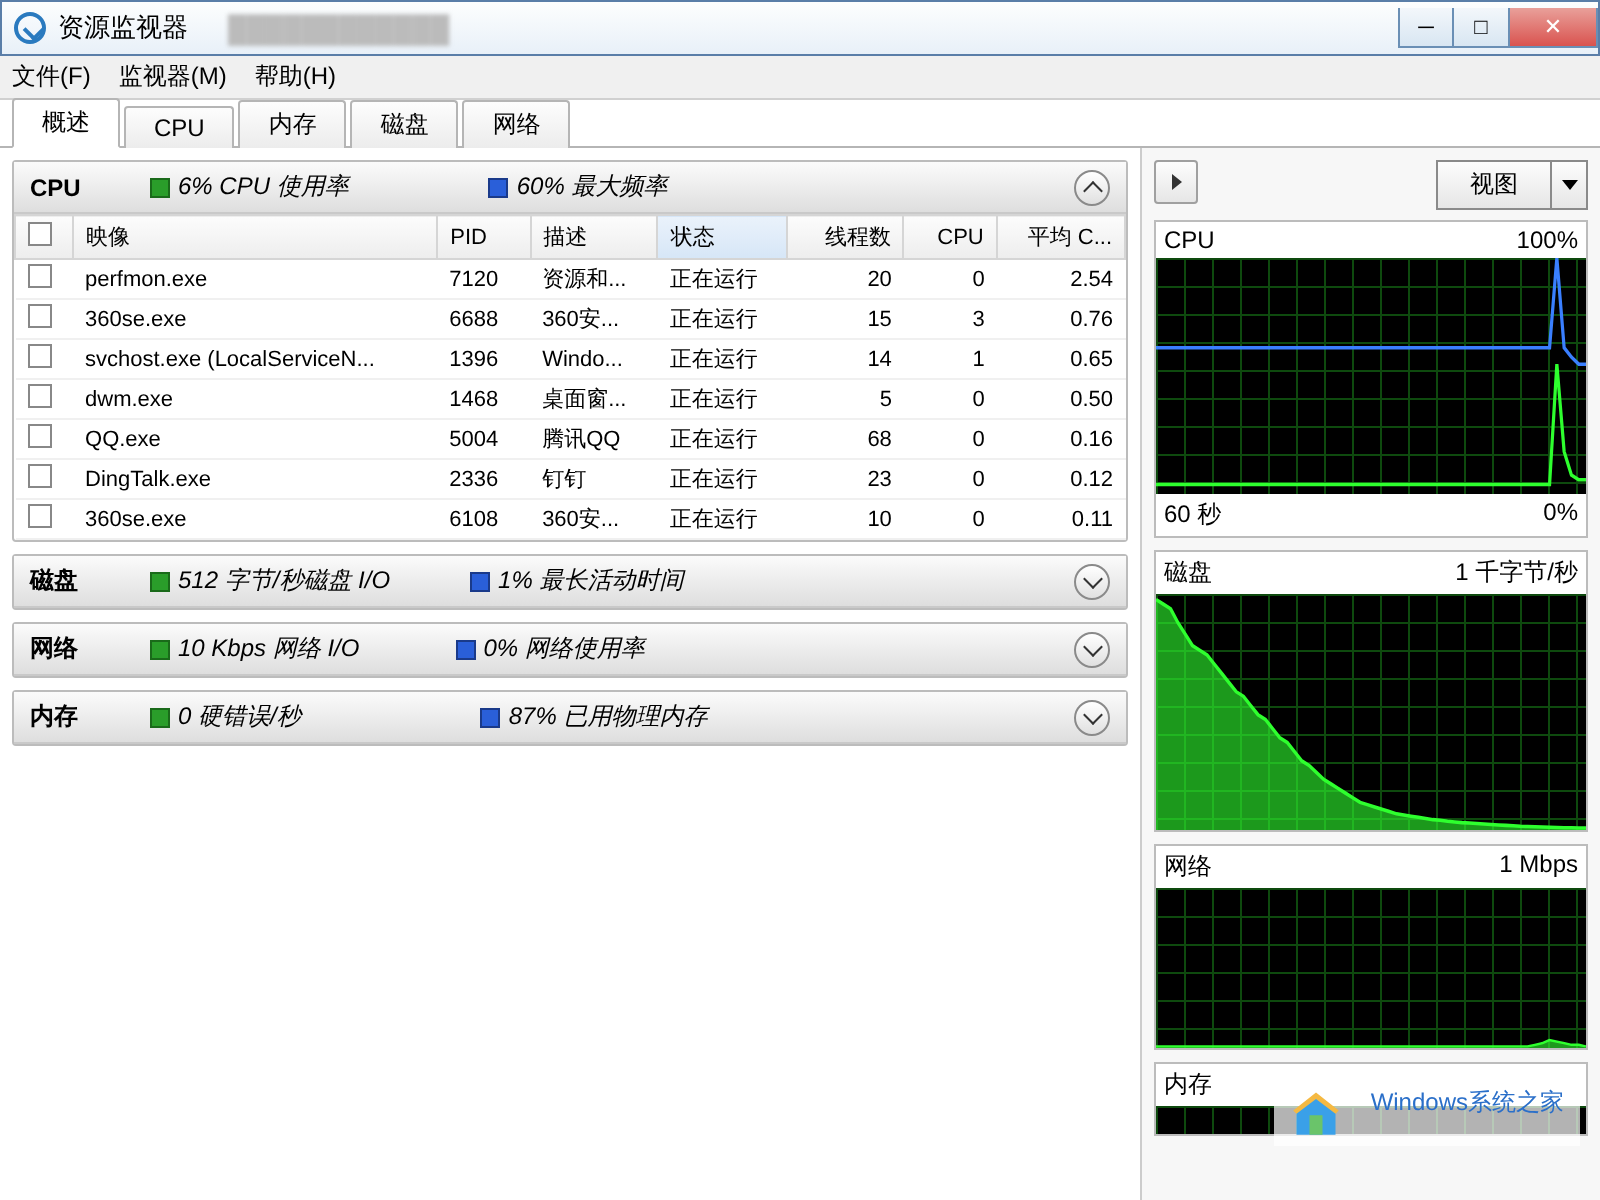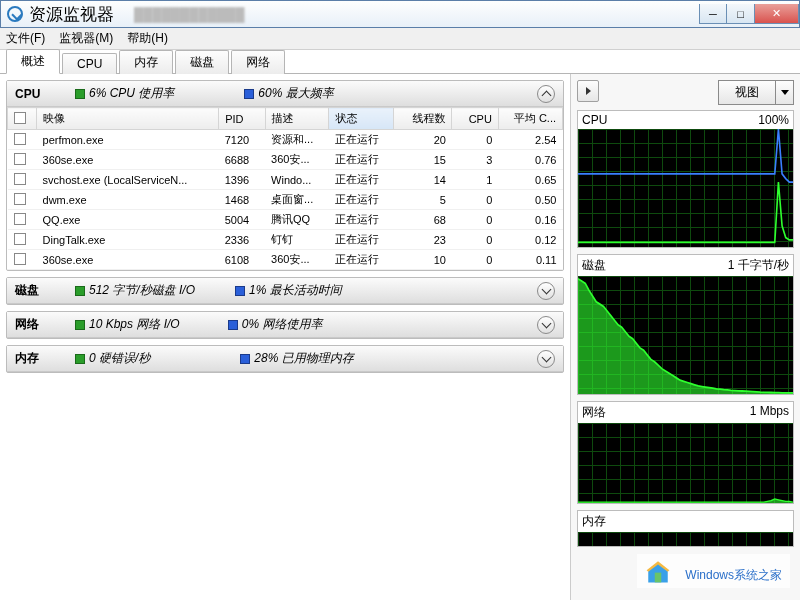--- a/index.html
+++ b/index.html
@@ -2,21 +2,21 @@
 <html><head>
 <meta charset="utf-8">
 <style>
 * { box-sizing: border-box; margin: 0; padding: 0; font-family: "Microsoft YaHei", "Segoe UI", Tahoma, sans-serif; font-size: 12px; }
 body { background: #d4e4f7; width: 800px; height: 600px; overflow: hidden; position: relative; }
 
 
 .titlebar { height: 28px; background: linear-gradient(#fdfefe, #e8f0f8); border: 1px solid #5a7ea8; display: flex; align-items: center; padding-left: 6px; }
 .titlebar .icon { width: 16px; height: 16px; border-radius: 50%; border: 2px solid #2a7abf; margin-right: 6px; position: relative; }
 .titlebar .icon::before { content:""; position:absolute; width:6px; height:6px; border-left:2px solid #2a7abf; border-bottom:2px solid #2a7abf; transform: rotate(-45deg); top:3px; left:4px; }
-.titlebar .title { font-size: 17px; color: #000; }
+.titlebar .title { font-size: 13px; color: #000; }
 .titlebar .blur { color: #bbb; margin-left: 20px; font-size: 13px; filter: blur(1px); }
 .winbtns { margin-left: auto; display: flex; height: 20px; }
 .winbtn { width: 28px; height: 20px; border: 1px solid #6a8fb5; border-top: none; background: linear-gradient(#f3f7fb,#d8e6f2); display:flex; align-items:center; justify-content:center; font-family: Arial; font-size:11px; }
 .winbtn.close { width: 44px; background: linear-gradient(#e9a09a,#d9534f); color:#fff; }
 .winbtn + .winbtn { border-left: none; }
 
 
 .menubar { height: 22px; background: #f0f0f0; border-bottom: 1px solid #d0d0d0; display:flex; align-items:center; padding-left: 6px; gap: 14px; }
 .menuitem { cursor: default; }
 
@@ -66,21 +66,21 @@
 .chartbody { height:118px; background:#000; position:relative; overflow:hidden; }
 .grid { position:absolute; inset:0; background-image:
   linear-gradient(#0e4a0e 1px, transparent 1px),
   linear-gradient(90deg, #0e4a0e 1px, transparent 1px);
   background-size: 14px 14px; }
 .chartfoot { display:flex; justify-content:space-between; padding:2px 4px; font-size:11px; }
 
 svg.plot { position:absolute; inset:0; width:100%; height:100%; }
 
 
-.watermark { position:absolute; right:10px; bottom:12px; display:flex; align-items:flex-end; gap:14px; font-size:15px; color:#2a6fc9; background:rgba(255,255,255,0.7); padding:4px 8px; }
+.watermark { position:absolute; right:10px; bottom:27px; display:flex; align-items:flex-start; gap:14px; font-size:15px; color:#2a6fc9; background:rgba(255,255,255,0.7); padding:4px 8px; }
 .wmicon { width:26px; height:26px; }
 </style>
 </head>
 <body>
 
 <div class="titlebar">
   <span class="icon"></span>
   <span class="title">资源监视器</span>
   <span class="blur">████████████</span>
   <div class="winbtns">
@@ -243,21 +243,21 @@
 
     <div class="section">
       <div class="sectionhead">
         <span class="name">内存</span>
         <span class="stat">
             <span class="sq green"></span>
             <span>0 硬错误/秒</span>
           </span>
         <span class="stat" style="margin-left:80px">
             <span class="sq blue"></span>
-            <span>28% 已用物理内存</span>
+            <span>87% 已用物理内存</span>
           </span>
         <span class="toggle down"></span>
       </div>
     </div>
 
   </div>
 
   <div class="rightpane">
     <div class="rtop">
       <div class="navbtn"></div>
@@ -271,20 +271,24 @@
       <div class="charthead">
           <span>CPU</span>
           <span>100%</span>
         </div>
       <div class="chartbody">
           <div class="grid"></div>
           <svg class="plot" id="cpu-plot" viewBox="0 0 200 100" preserveAspectRatio="none">
             <path d="M0 38 L3.389830508474576 38 L6.779661016949152 38 L10.16949152542373 38 L13.559322033898304 38 L16.94915254237288 38 L20.33898305084746 38 L23.728813559322035 38 L27.11864406779661 38 L30.508474576271187 38 L33.89830508474576 38 L37.28813559322034 38 L40.67796610169492 38 L44.06779661016949 38 L47.45762711864407 38 L50.847457627118644 38 L54.23728813559322 38 L57.6271186440678 38 L61.016949152542374 38 L64.40677966101694 38 L67.79661016949152 38 L71.1864406779661 38 L74.57627118644068 38 L77.96610169491525 38 L81.35593220338984 38 L84.7457627118644 38 L88.13559322033898 38 L91.52542372881356 38 L94.91525423728814 38 L98.30508474576271 38 L101.69491525423729 38 L105.08474576271188 38 L108.47457627118644 38 L111.86440677966101 38 L115.2542372881356 38 L118.64406779661016 38 L122.03389830508475 38 L125.42372881355932 38 L128.81355932203388 38 L132.20338983050848 38 L135.59322033898303 38 L138.98305084745763 38 L142.3728813559322 38 L145.76271186440678 38 L149.15254237288136 38 L152.54237288135593 38 L155.9322033898305 38 L159.32203389830508 38 L162.71186440677968 38 L166.10169491525423 38 L169.4915254237288 38 L172.8813559322034 38 L176.27118644067795 38 L179.66101694915255 38 L183.05084745762713 38 L186.44067796610167 0 L189.83050847457628 38 L193.22033898305085 42.00000000000001 L196.61016949152543 44.99999999999999 L200 44.99999999999999 " stroke="#3a7fff" stroke-width="1.5" fill="none"></path>
             <path d="M0 96 L3.389830508474576 96 L6.779661016949152 96 L10.16949152542373 96 L13.559322033898304 96 L16.94915254237288 96 L20.33898305084746 96 L23.728813559322035 96 L27.11864406779661 96 L30.508474576271187 96 L33.89830508474576 96 L37.28813559322034 96 L40.67796610169492 96 L44.06779661016949 96 L47.45762711864407 96 L50.847457627118644 96 L54.23728813559322 96 L57.6271186440678 96 L61.016949152542374 96 L64.40677966101694 96 L67.79661016949152 96 L71.1864406779661 96 L74.57627118644068 96 L77.96610169491525 96 L81.35593220338984 96 L84.7457627118644 96 L88.13559322033898 96 L91.52542372881356 96 L94.91525423728814 96 L98.30508474576271 96 L101.69491525423729 96 L105.08474576271188 96 L108.47457627118644 96 L111.86440677966101 96 L115.2542372881356 96 L118.64406779661016 96 L122.03389830508475 96 L125.42372881355932 96 L128.81355932203388 96 L132.20338983050848 96 L135.59322033898303 96 L138.98305084745763 96 L142.3728813559322 96 L145.76271186440678 96 L149.15254237288136 96 L152.54237288135593 96 L155.9322033898305 96 L159.32203389830508 96 L162.71186440677968 96 L166.10169491525423 96 L169.4915254237288 96 L172.8813559322034 96 L176.27118644067795 96 L179.66101694915255 96 L183.05084745762713 96 L186.44067796610167 44.99999999999999 L189.83050847457628 82 L193.22033898305085 92 L196.61016949152543 94 L200 94 " stroke="#2eff2e" stroke-width="1.5" fill="none"></path>
           </svg>
+        </div>
+      <div class="chartfoot">
+          <span>60 秒</span>
+          <span>0%</span>
         </div>
     </div>
 
     <div class="chart">
       <div class="charthead">
           <span>磁盘</span>
           <span>1 千字节/秒</span>
         </div>
       <div class="chartbody">
           <div class="grid"></div>

